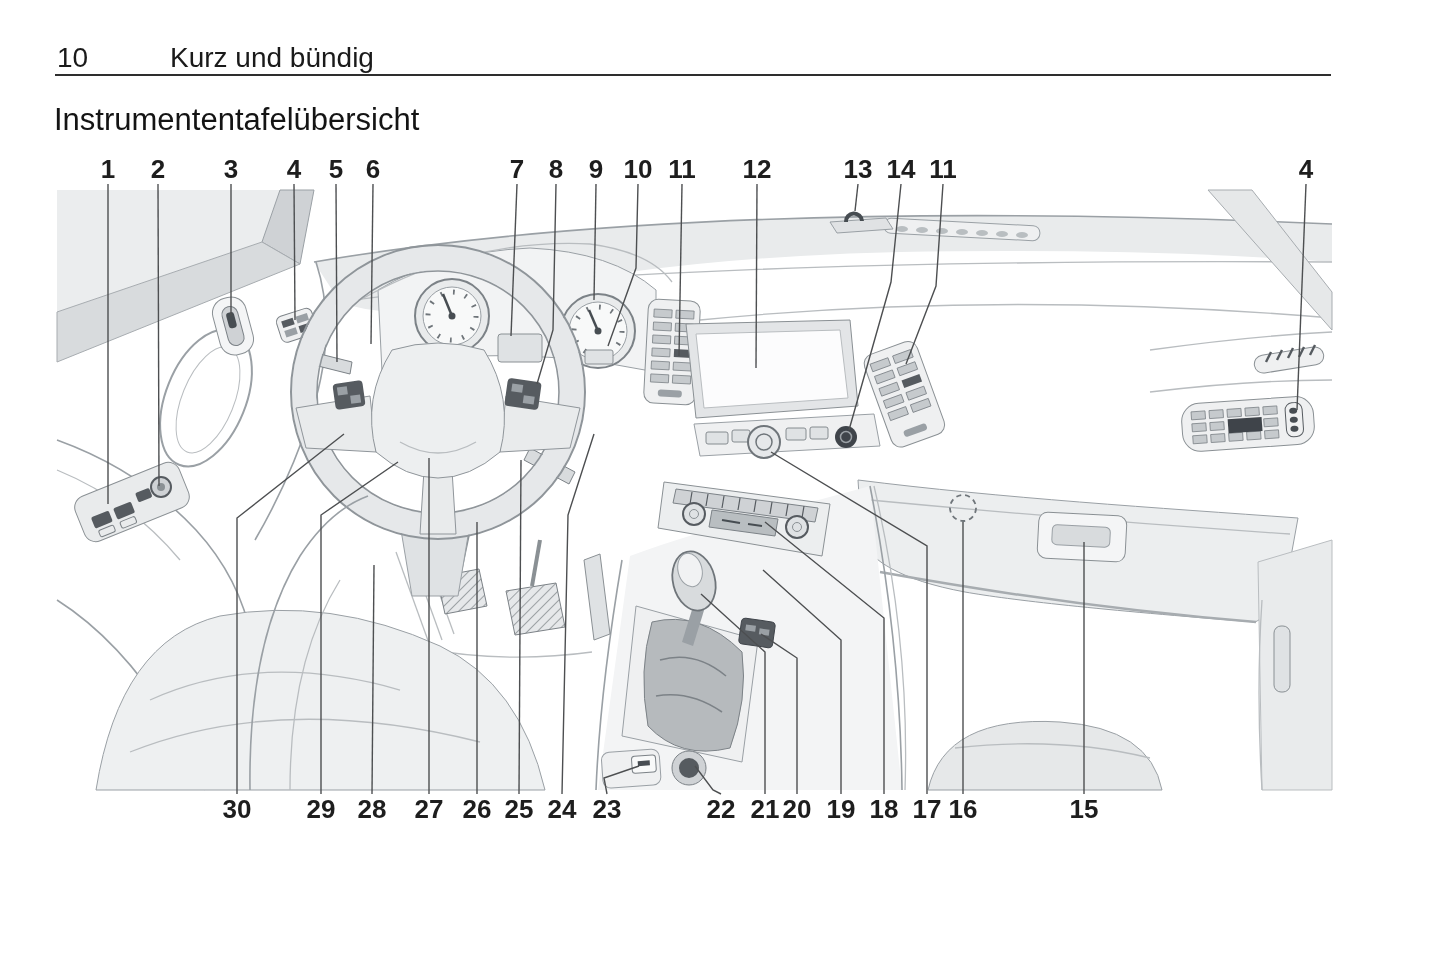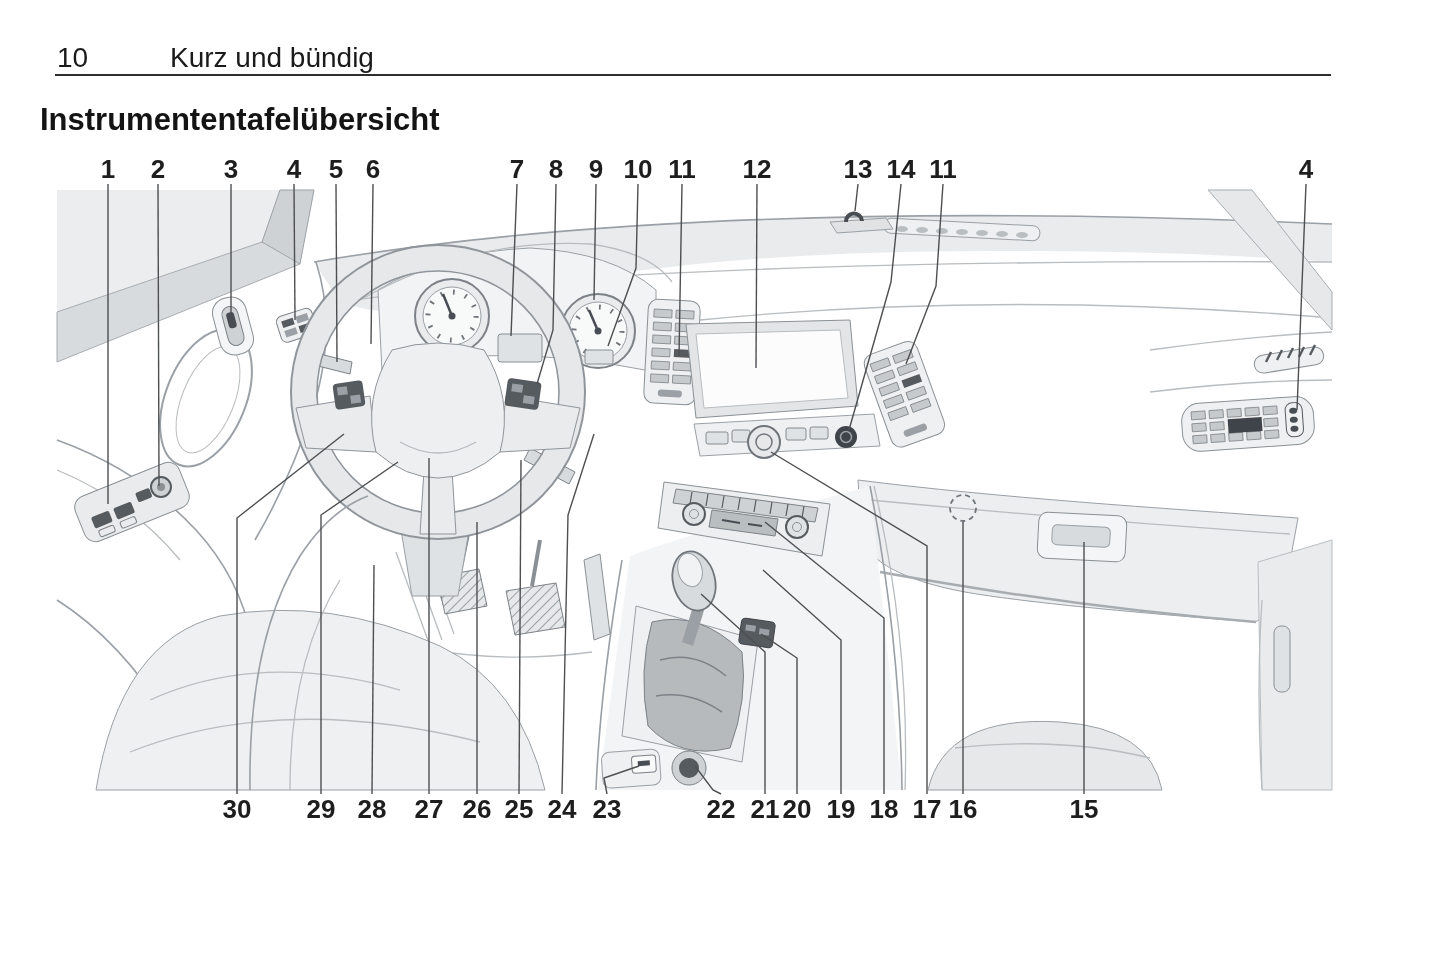--- a/index.html
+++ b/index.html
@@ -13,21 +13,21 @@
     --fillD:#cfd2d5;
     --dark:#474d52;
   }
   html,body{margin:0;padding:0;background:#ffffff;}
   body{width:1445px;height:965px;position:relative;overflow:hidden;
        font-family:"Liberation Sans", sans-serif;color:#1a1a1a;}
   .page-number{position:absolute;left:57px;top:42px;font-size:28px;font-weight:400;}
   .chapter-title{position:absolute;left:170px;top:42px;font-size:28px;font-weight:400;}
   .header-rule{position:absolute;left:55px;top:74px;width:1276px;height:0;
                border-top:2px solid #2e2e2e;}
-  .section-title{position:absolute;left:40px;top:102px;font-size:31px;font-weight:700;color:#141414;}
+  .section-title{position:absolute;left:54px;top:102px;font-size:31px;font-weight:400;color:#141414;}
   svg.figure{position:absolute;left:0;top:0;}
   .callout{font:700 26px "Liberation Sans", sans-serif;fill:var(--label);text-anchor:middle;}
   .leader{fill:none;stroke:var(--leader);stroke-width:1.4px;}
   .ln{fill:none;stroke:var(--ln);stroke-width:1.6px;}
   .lnl{fill:none;stroke:var(--lnl);stroke-width:1.3px;}
   .lnd{fill:none;stroke:var(--lnd);stroke-width:1.6px;}
 </style>
 </head>
 <body>
 

